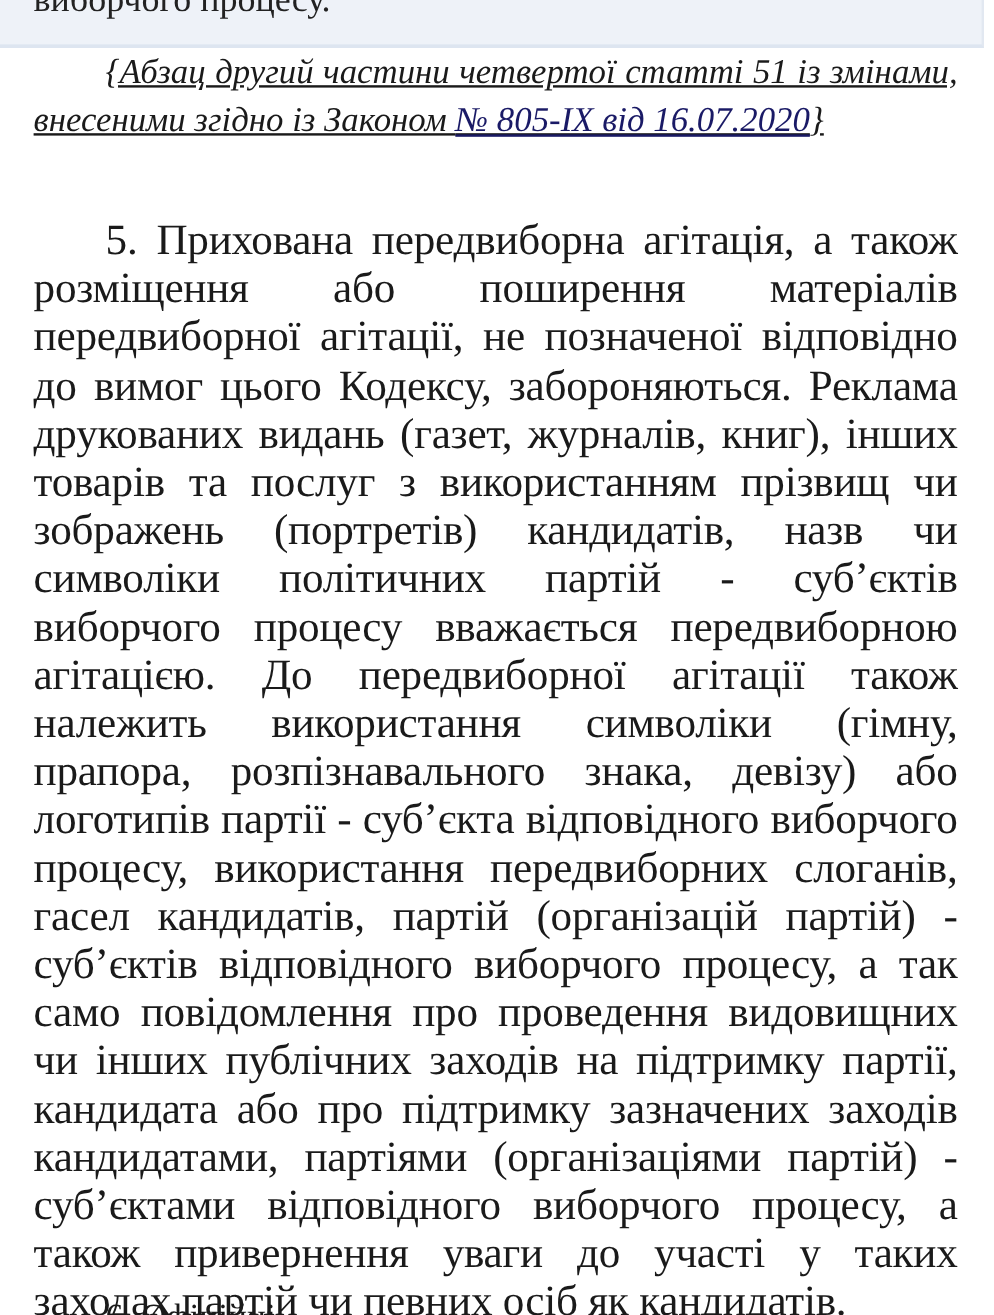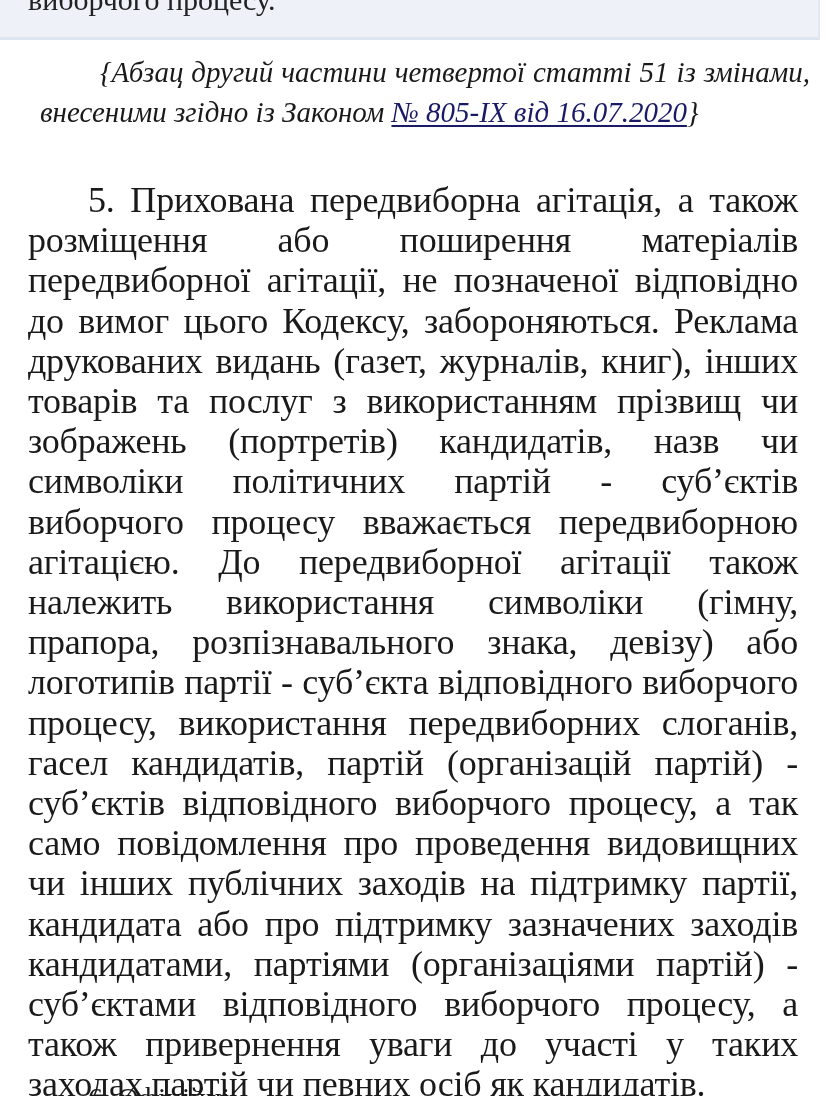--- a/index.html
+++ b/index.html
@@ -16,21 +16,21 @@
     box-sizing: border-box;
   }
   .top-box-text {
     position: absolute; left: 28px; top: 20px;
     font-size: 30px; line-height: 40px; color: #222;
     white-space: nowrap;
   }
   .note {
     position: absolute; left: 28px; top: 40px; width: 770px;
     font-size: 29px; line-height: 40px; font-style: italic;
-    text-align: justify; color: #1a1a1a; margin: 12px;
+    text-align: justify; color: #1a1a1a; margin: 0; text-decoration: underline;
   }
   .note a {
     color: #1a1a66; text-decoration: underline; text-underline-offset: 3px;
   }
   .para {
     position: absolute; left: 28px; top: 180px; width: 770px;
     font-size: 36px; line-height: 40.2px;
     text-align: justify; margin: 0; color: #1a1a1a;
     letter-spacing: -0.2px;
   }

